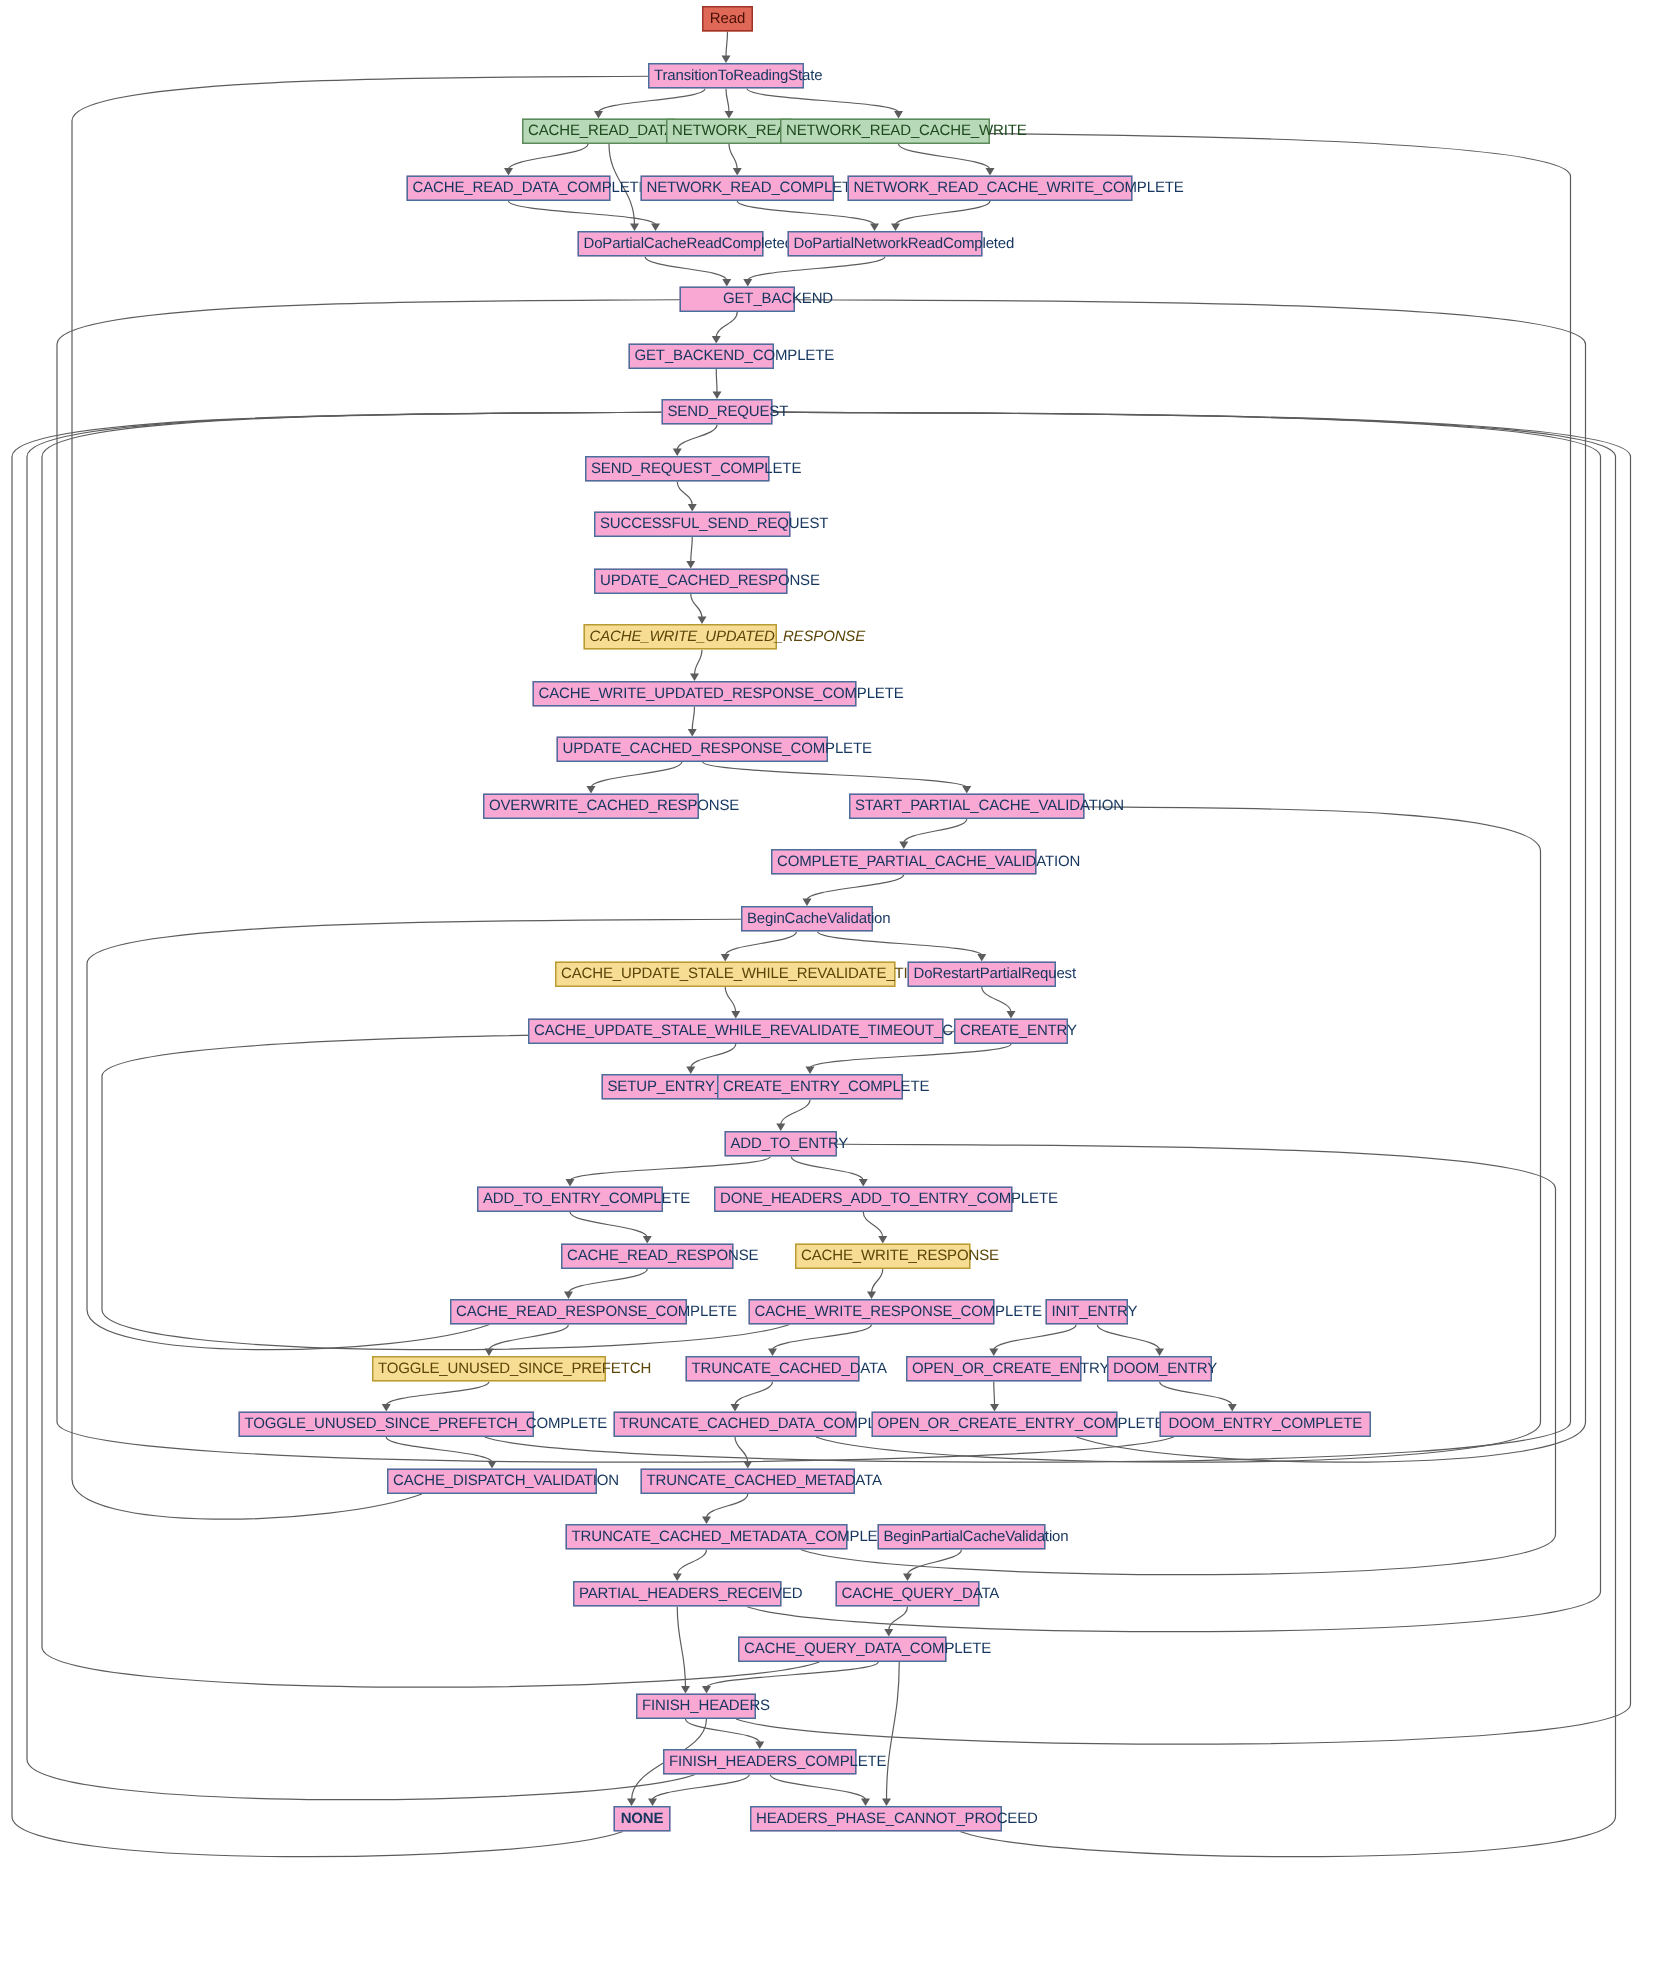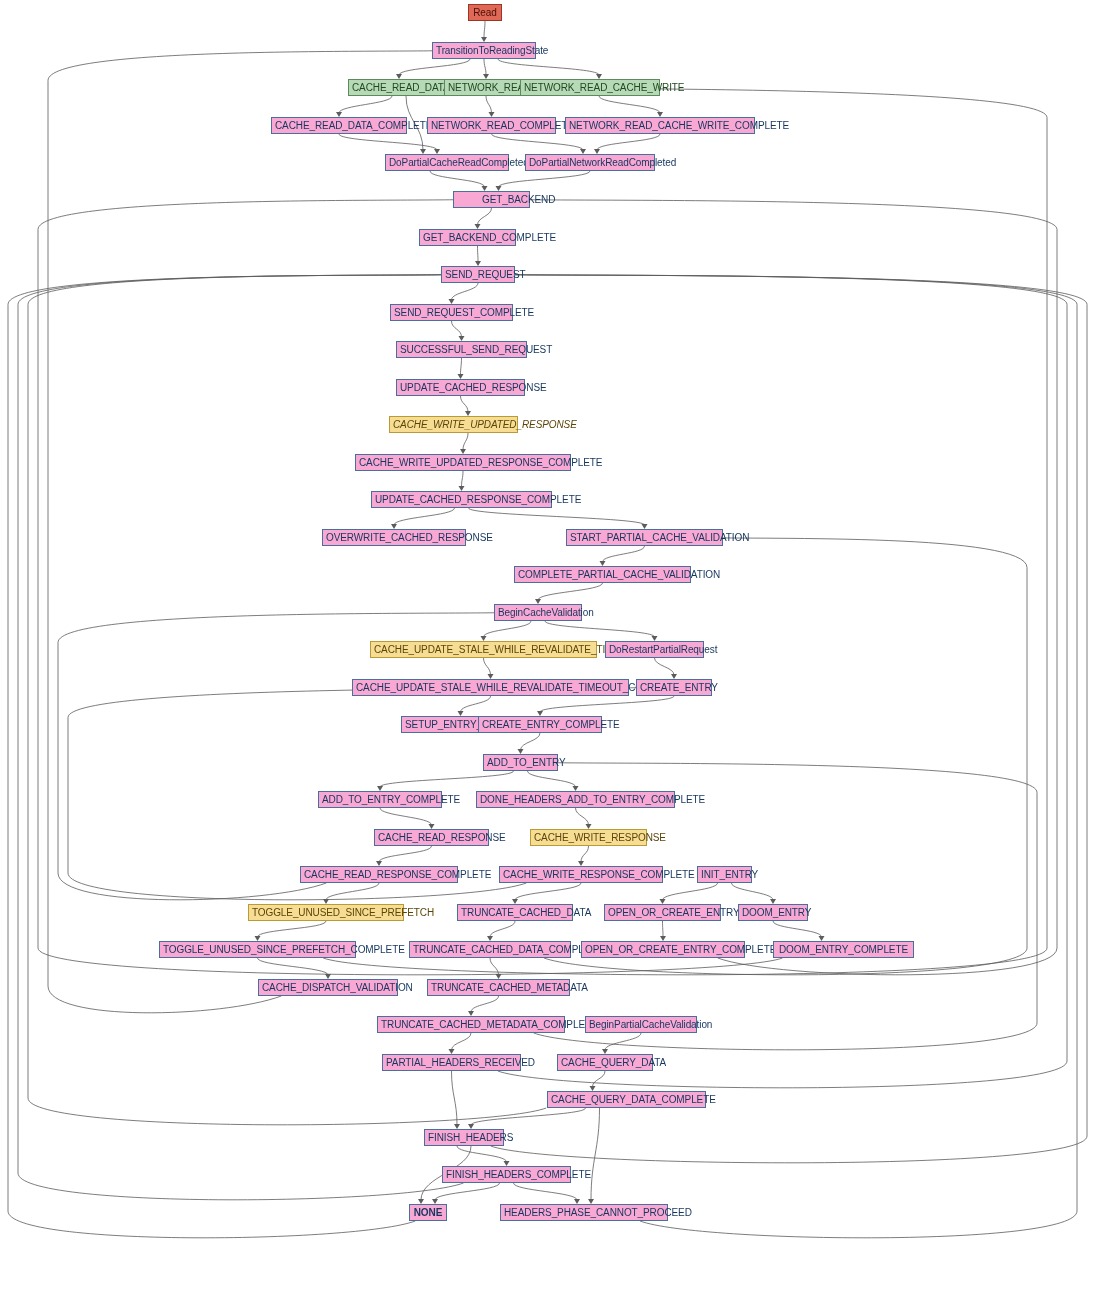--- a/index.html
+++ b/index.html
@@ -342,19 +342,19 @@
       <div class="node blue" style="left: 159px; top: 941px; width: 197px;">TOGGLE_UNUSED_SINCE_PREFETCH_COMPLETE</div>
       <div class="node blue" style="left: 409px; top: 941px; width: 162px;">TRUNCATE_CACHED_DATA_COMPLETE</div>
       <div class="node blue" style="left: 581px; top: 941px; width: 164px;">OPEN_OR_CREATE_ENTRY_COMPLETE</div>
       <div class="node blue" style="left: 763px; top: 941px; width: 141px; margin-left: 10px;">DOOM_ENTRY_COMPLETE</div>
       <div class="node blue" style="left: 258px; top: 979px; width: 140px;">CACHE_DISPATCH_VALIDATION</div>
       <div class="node blue" style="left: 427px; top: 979px; width: 143px;">TRUNCATE_CACHED_METADATA</div>
       <div class="node blue" style="left: 377px; top: 1016px; width: 188px;">TRUNCATE_CACHED_METADATA_COMPLETE</div>
       <div class="node blue" style="left: 585px; top: 1016px; width: 112px;">BeginPartialCacheValidation</div>
       <div class="node blue" style="left: 382px; top: 1054px; width: 139px;">PARTIAL_HEADERS_RECEIVED</div>
       <div class="node blue" style="left: 557px; top: 1054px; width: 96px;">CACHE_QUERY_DATA</div>
-      <div class="node blue" style="left: 547px; top: 1091px; width: 159px;">CACHE_QUERY_DATA_COMPLETE</div>
+      <div class="node blue" style="left: 492px; top: 1091px; width: 139px;">CACHE_QUERY_DATA_COMPLETE</div>
       <div class="node blue" style="left: 424px; top: 1129px; width: 80px;">FINISH_HEADERS</div>
       <div class="node blue" style="left: 442px; top: 1166px; width: 129px;">FINISH_HEADERS_COMPLETE</div>
       <div class="node blue" style="left: 409px; top: 1204px; width: 38px; font-weight: bold;">NONE</div>
       <div class="node blue" style="left: 500px; top: 1204px; width: 168px;">HEADERS_PHASE_CANNOT_PROCEED</div>
     </div>
 </div>
 
 </body></html>

